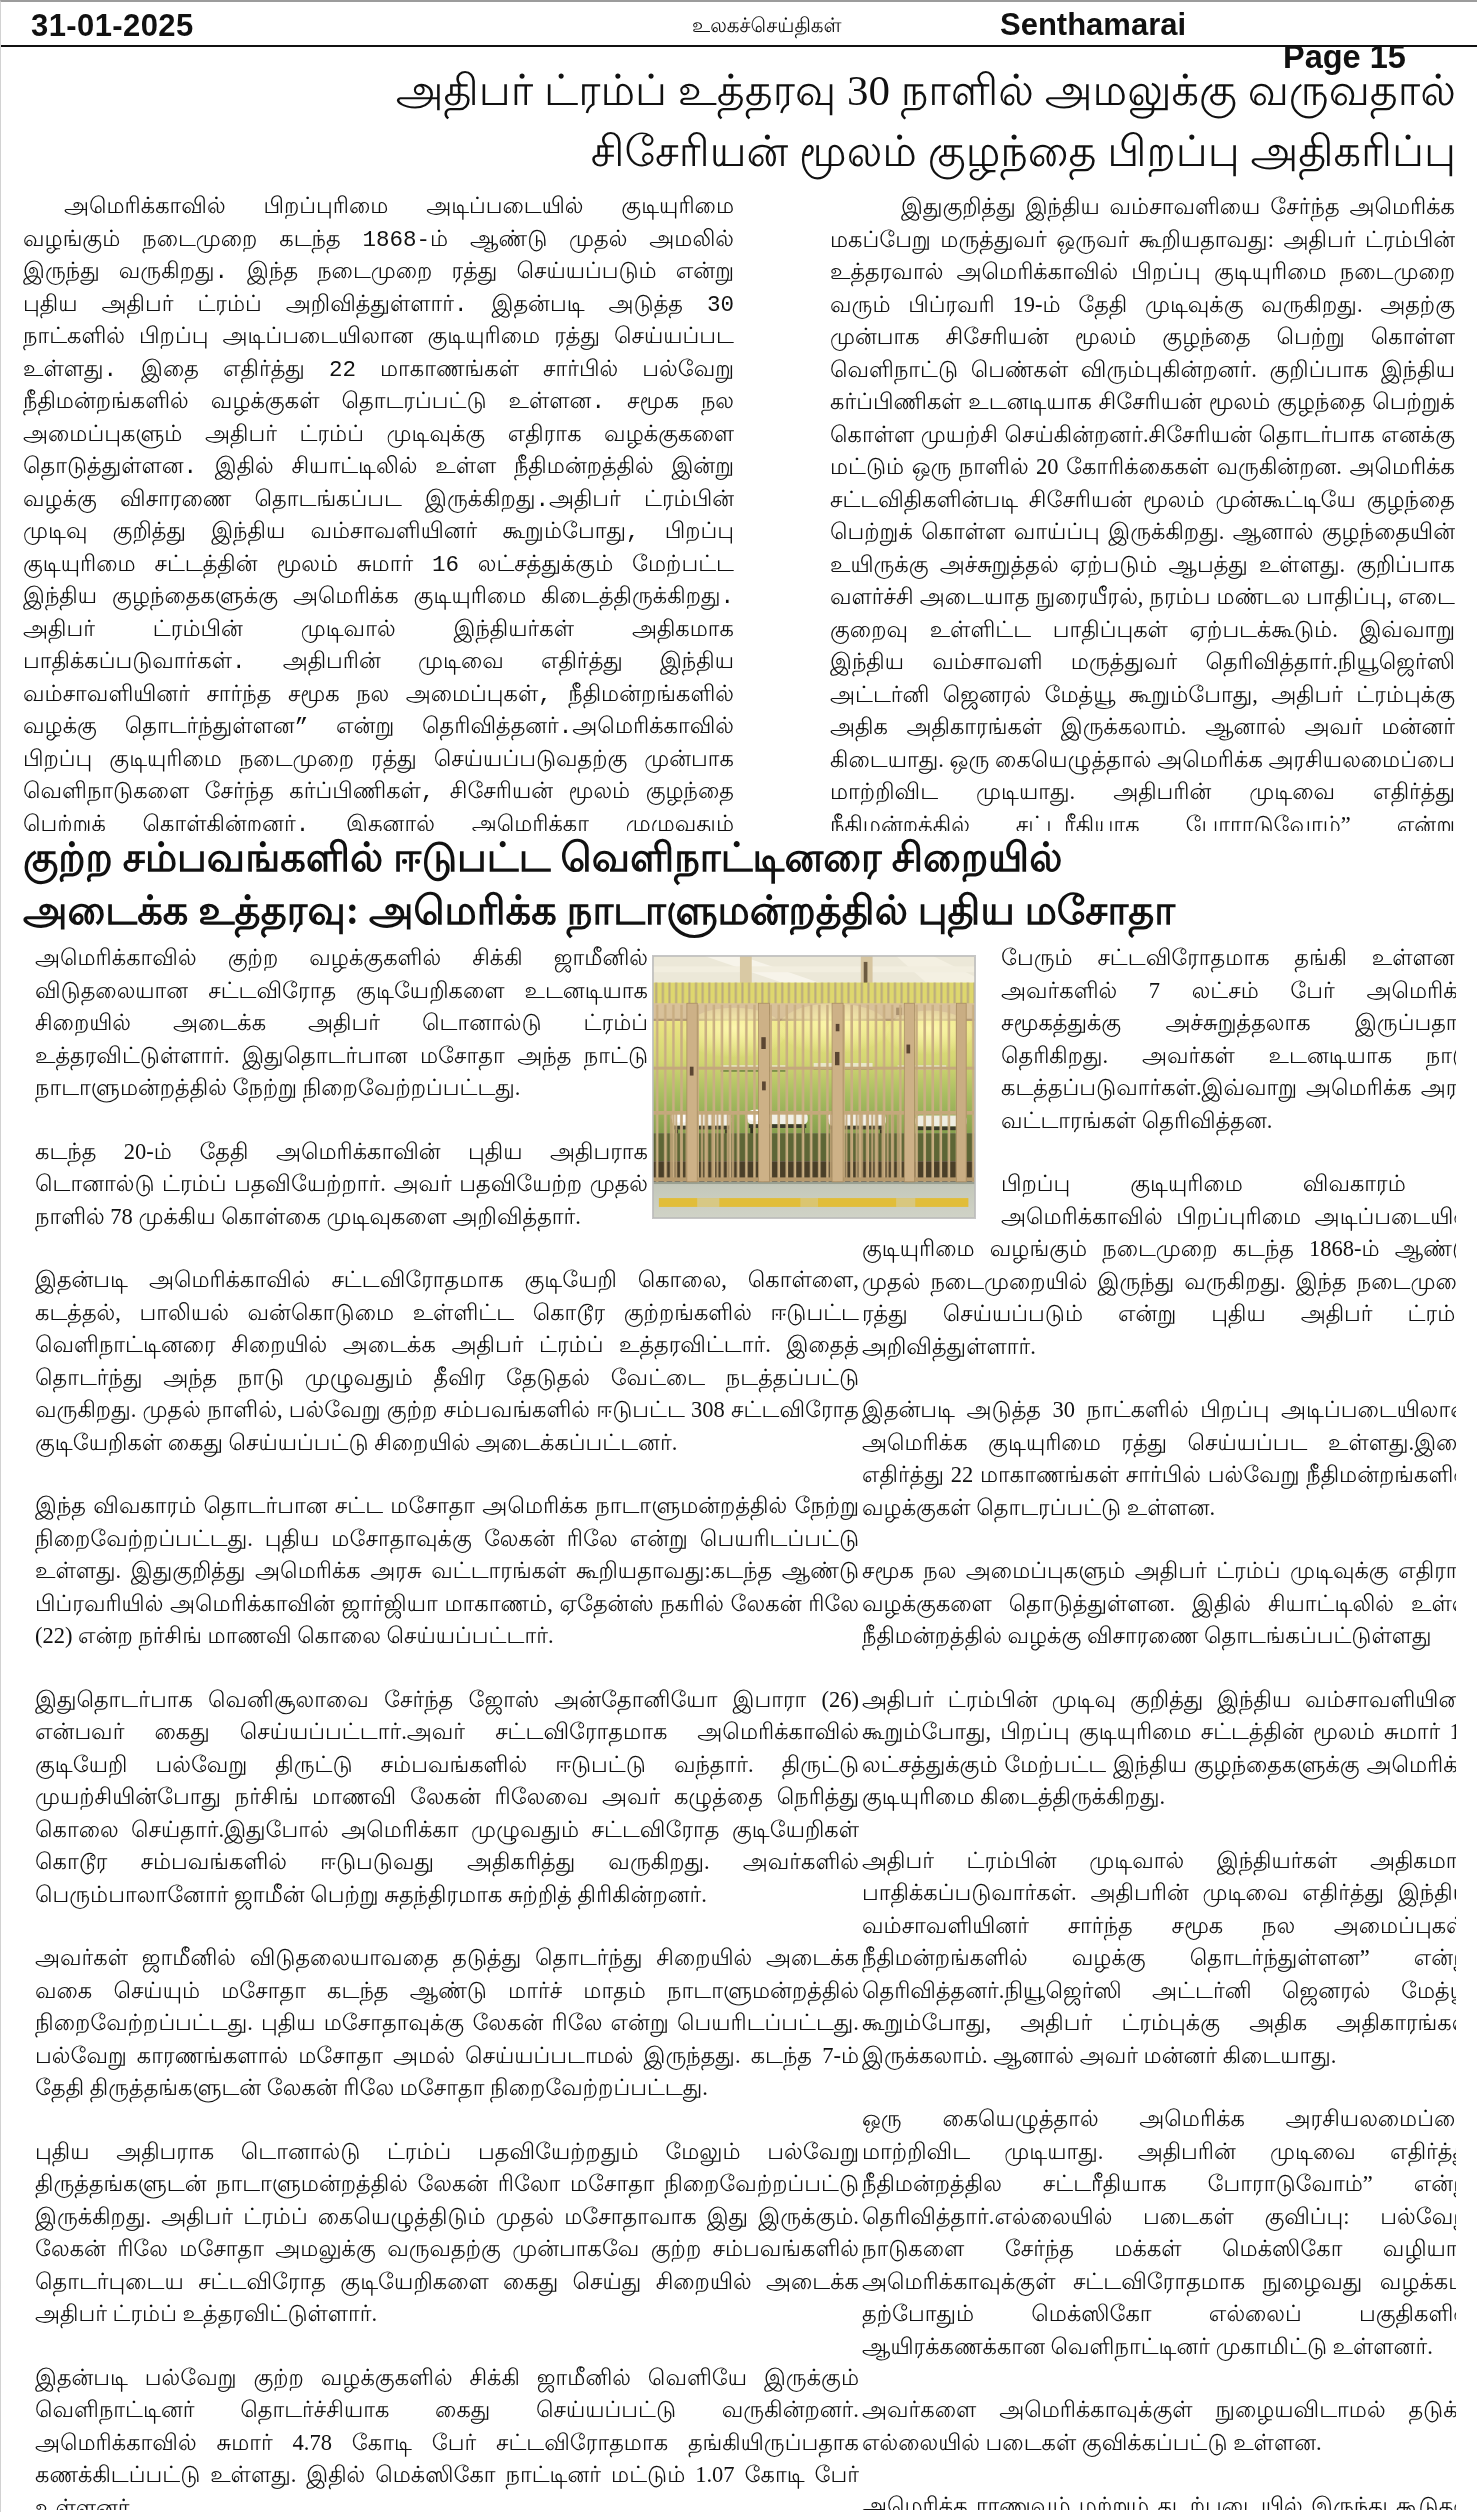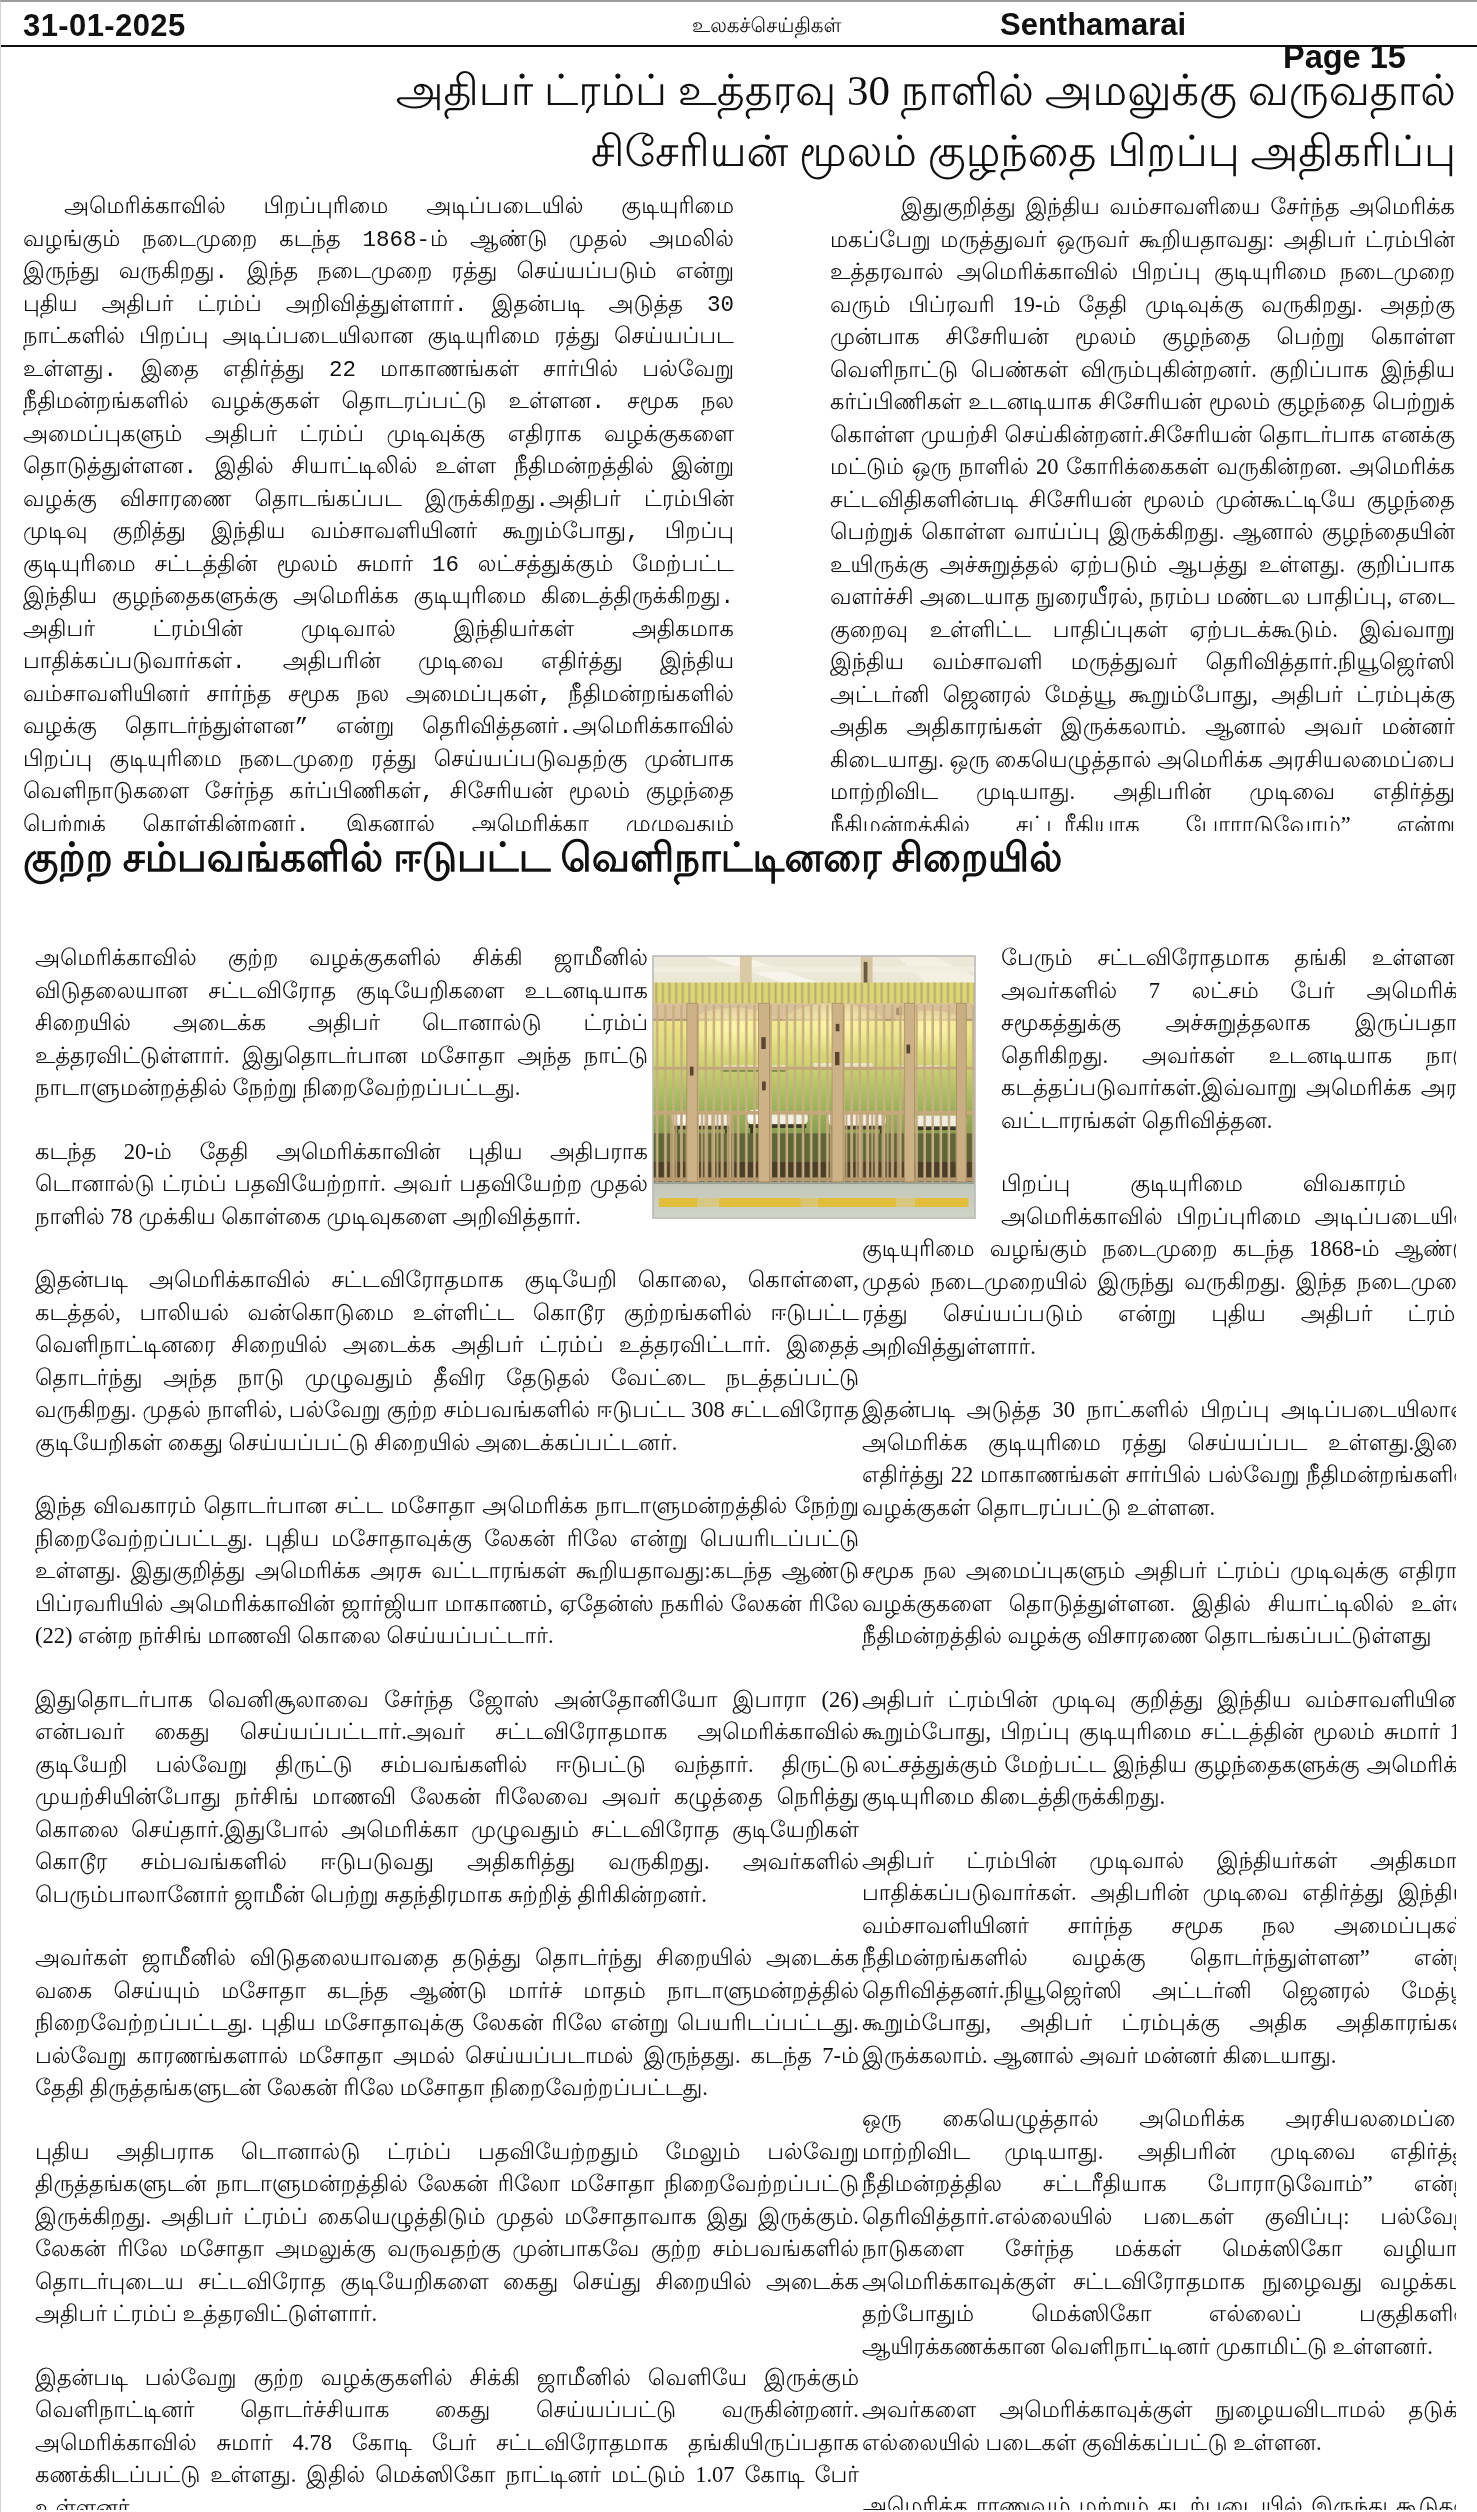--- a/index.html
+++ b/index.html
@@ -18,21 +18,21 @@
     box-sizing:border-box;
     background:var(--paper,#fff);
     border-top:2.2px solid #9c9c9c;
     border-left:0.7px solid #d2d2d2;
     border-right:0.7px solid #d2d2d2;
     color:var(--ink,#111);
     overflow:hidden;
   }
   
   .header{position:absolute;top:3px;left:22px;width:1433px;height:38px;}
-  .hdr-date{position:absolute;left:0;top:3px;
+  .hdr-date{position:absolute;left:8px;top:3px;
     font-family:"Liberation Sans",sans-serif;font-weight:bold;font-size:31px;letter-spacing:0.4px;}
   .hdr-section{position:absolute;left:669px;top:8.9px;font-size:20px;white-space:nowrap;}
   .hdr-paper{position:absolute;left:977px;top:1.5px;
     font-family:"Liberation Sans",sans-serif;font-weight:bold;font-size:31px;}
   .hdr-page{position:absolute;left:1260px;top:1.5px;
     font-family:"Liberation Sans",sans-serif;font-weight:bold;font-size:32.5px;margin-top:32px;}
   .header-rule{position:absolute;top:43px;left:0;width:1478px;height:2.2px;background:var(--ink,#111);}
 
   
   .headline1{position:absolute;top:58px;left:22px;width:1433px;text-align:right;
@@ -83,20 +83,21 @@
     <div class="a1-left">
       <p class="flow">அமெரிக்காவில் பிறப்புரிமை அடிப்படையில் குடியுரிமை வழங்கும் நடைமுறை கடந்த 1868-ம் ஆண்டு முதல் அமலில் இருந்து வருகிறது. இந்த நடைமுறை ரத்து செய்யப்படும் என்று புதிய அதிபர் ட்ரம்ப் அறிவித்துள்ளார். இதன்படி அடுத்த 30 நாட்களில் பிறப்பு அடிப்படையிலான குடியுரிமை ரத்து செய்யப்பட உள்ளது. இதை எதிர்த்து 22 மாகாணங்கள் சார்பில் பல்வேறு நீதிமன்றங்களில் வழக்குகள் தொடரப்பட்டு உள்ளன. சமூக நல அமைப்புகளும் அதிபர் ட்ரம்ப் முடிவுக்கு எதிராக வழக்குகளை தொடுத்துள்ளன. இதில் சியாட்டிலில் உள்ள நீதிமன்றத்தில் இன்று வழக்கு விசாரணை தொடங்கப்பட இருக்கிறது.அதிபர் ட்ரம்பின் முடிவு குறித்து இந்திய வம்சாவளியினர் கூறும்போது, பிறப்பு குடியுரிமை சட்டத்தின் மூலம் சுமார் 16 லட்சத்துக்கும் மேற்பட்ட இந்திய குழந்தைகளுக்கு அமெரிக்க குடியுரிமை கிடைத்திருக்கிறது. அதிபர் ட்ரம்பின் முடிவால் இந்தியர்கள் அதிகமாக பாதிக்கப்படுவார்கள். அதிபரின் முடிவை எதிர்த்து இந்திய வம்சாவளியினர் சார்ந்த சமூக நல அமைப்புகள், நீதிமன்றங்களில் வழக்கு தொடர்ந்துள்ளன” என்று தெரிவித்தனர்.அமெரிக்காவில் பிறப்பு குடியுரிமை நடைமுறை ரத்து செய்யப்படுவதற்கு முன்பாக வெளிநாடுகளை சேர்ந்த கர்ப்பிணிகள், சிசேரியன் மூலம் குழந்தை பெற்றுக் கொள்கின்றனர். இதனால் அமெரிக்கா முழுவதும் சிசேரியன் மூலமான குழந்தை பிறப்பு அதிகரித்து வருகிறது.</p>
     </div>
     <div class="a1-right">
       <p class="flow">இதுகுறித்து இந்திய வம்சாவளியை சேர்ந்த அமெரிக்க மகப்பேறு மருத்துவர் ஒருவர் கூறியதாவது: அதிபர் ட்ரம்பின் உத்தரவால் அமெரிக்காவில் பிறப்பு குடியுரிமை நடைமுறை வரும் பிப்ரவரி 19-ம் தேதி முடிவுக்கு வருகிறது. அதற்கு முன்பாக சிசேரியன் மூலம் குழந்தை பெற்று கொள்ள வெளிநாட்டு பெண்கள் விரும்புகின்றனர். குறிப்பாக இந்திய கர்ப்பிணிகள் உடனடியாக சிசேரியன் மூலம் குழந்தை பெற்றுக் கொள்ள முயற்சி செய்கின்றனர்.சிசேரியன் தொடர்பாக எனக்கு மட்டும் ஒரு நாளில் 20 கோரிக்கைகள் வருகின்றன. அமெரிக்க சட்டவிதிகளின்படி சிசேரியன் மூலம் முன்கூட்டியே குழந்தை பெற்றுக் கொள்ள வாய்ப்பு இருக்கிறது. ஆனால் குழந்தையின் உயிருக்கு அச்சுறுத்தல் ஏற்படும் ஆபத்து உள்ளது. குறிப்பாக வளர்ச்சி அடையாத நுரையீரல், நரம்ப மண்டல பாதிப்பு, எடை குறைவு உள்ளிட்ட பாதிப்புகள் ஏற்படக்கூடும். இவ்வாறு இந்திய வம்சாவளி மருத்துவர் தெரிவித்தார்.நியூஜெர்ஸி அட்டர்னி ஜெனரல் மேத்யூ கூறும்போது, அதிபர் ட்ரம்புக்கு அதிக அதிகாரங்கள் இருக்கலாம். ஆனால் அவர் மன்னர் கிடையாது. ஒரு கையெழுத்தால் அமெரிக்க அரசியலமைப்பை மாற்றிவிட முடியாது. அதிபரின் முடிவை எதிர்த்து நீதிமன்றத்தில் சட்டரீதியாக போராடுவோம்” என்று தெரிவித்தார்.</p>
     </div>
   </div>
 
   <div class="headline2">
     <div>குற்ற சம்பவங்களில் ஈடுபட்ட வெளிநாட்டினரை சிறையில்</div>
+    <div>அடைக்க உத்தரவு: அமெரிக்க நாடாளுமன்றத்தில் புதிய மசோதா</div>
   </div>
 
   <div class="article2">
 
     <div class="a2-left">
       <div class="wrap-spacer-right"></div>
       <div>
           <p>அமெரிக்காவில் குற்ற வழக்குகளில் சிக்கி ஜாமீனில் விடுதலையான சட்டவிரோத குடியேறிகளை உடனடியாக சிறையில் அடைக்க அதிபர் டொனால்டு ட்ரம்ப் உத்தரவிட்டுள்ளார். இதுதொடர்பான மசோதா அந்த நாட்டு நாடாளுமன்றத்தில் நேற்று நிறைவேற்றப்பட்டது.</p>
           <p>கடந்த 20-ம் தேதி அமெரிக்காவின் புதிய அதிபராக டொனால்டு ட்ரம்ப் பதவியேற்றார். அவர் பதவியேற்ற முதல் நாளில் 78 முக்கிய கொள்கை முடிவுகளை அறிவித்தார்.</p>
           <p>இதன்படி அமெரிக்காவில் சட்டவிரோதமாக குடியேறி கொலை, கொள்ளை, கடத்தல், பாலியல் வன்கொடுமை உள்ளிட்ட கொடூர குற்றங்களில் ஈடுபட்ட வெளிநாட்டினரை சிறையில் அடைக்க அதிபர் ட்ரம்ப் உத்தரவிட்டார். இதைத் தொடர்ந்து அந்த நாடு முழுவதும் தீவிர தேடுதல் வேட்டை நடத்தப்பட்டு வருகிறது. முதல் நாளில், பல்வேறு குற்ற சம்பவங்களில் ஈடுபட்ட 308 சட்டவிரோத குடியேறிகள் கைது செய்யப்பட்டு சிறையில் அடைக்கப்பட்டனர்.</p>

